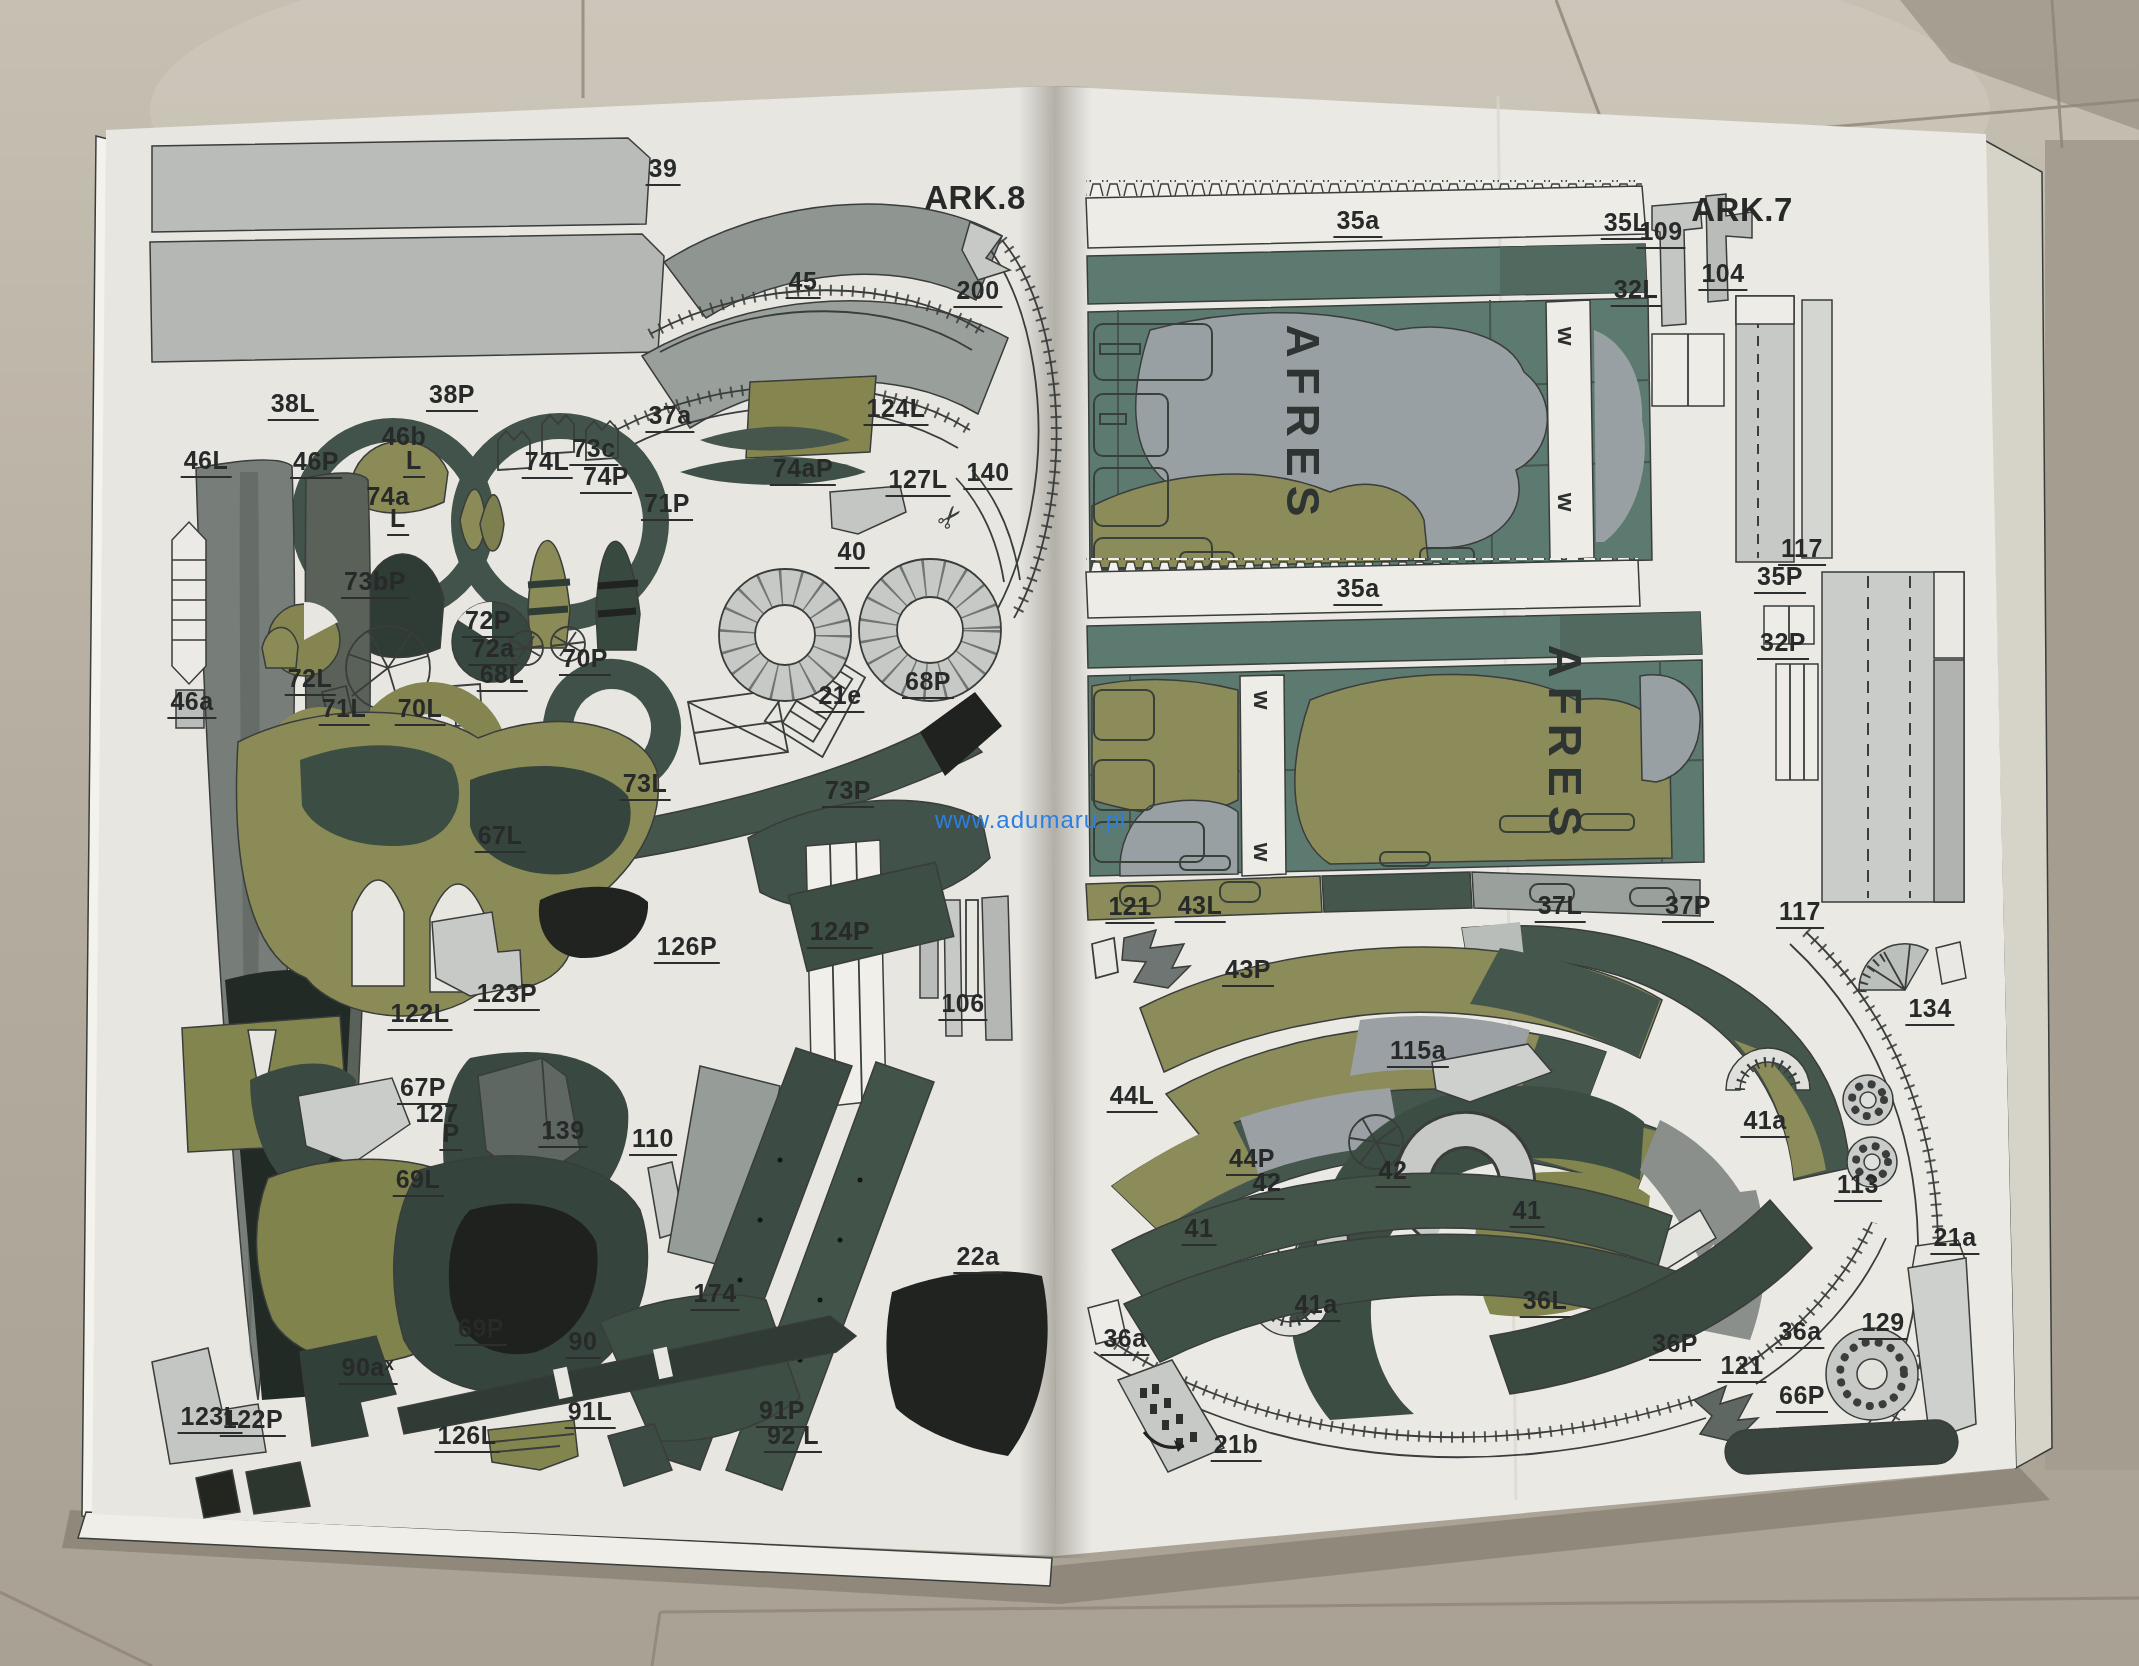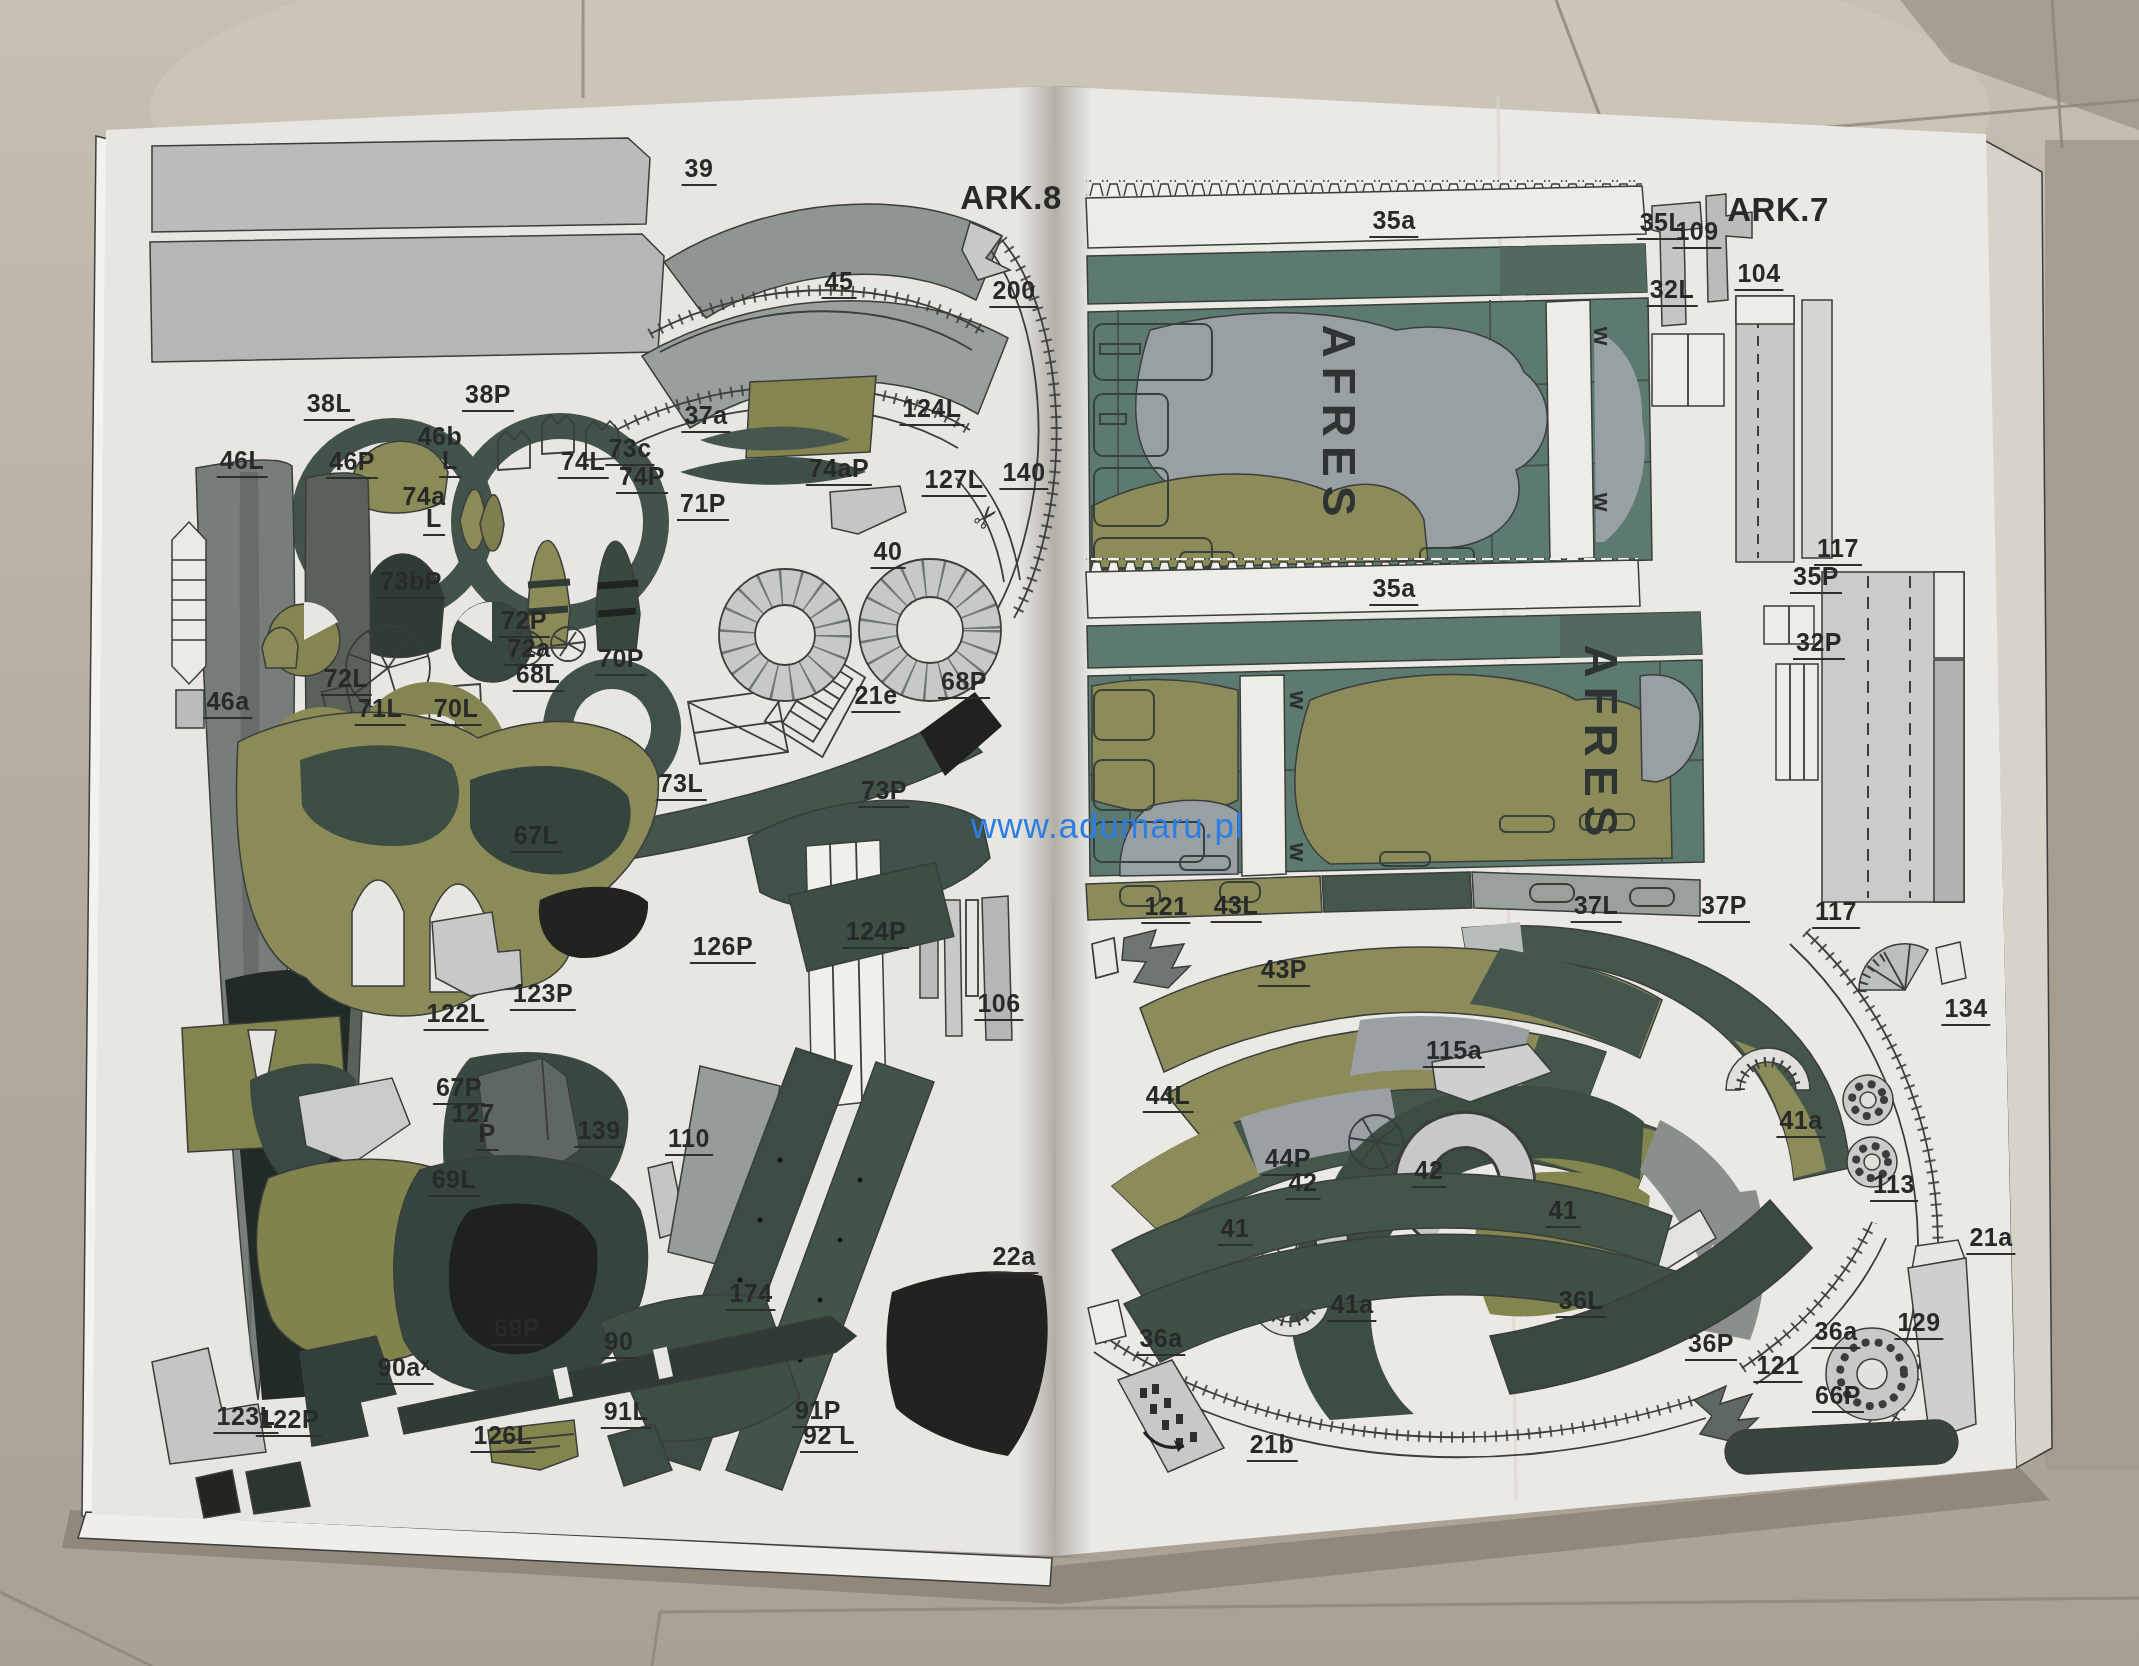--- a/index.html
+++ b/index.html
@@ -1,25 +1,25 @@
 <!DOCTYPE html>
 <html><head>
 <meta charset="utf-8">
 <style>
   html,body{margin:0;padding:0;}
   body{width:2139px;height:1666px;position:relative;overflow:hidden;
        background:#b3ac9f;font-family:"Liberation Sans",sans-serif;}
   .scene{position:absolute;inset:0;}
   svg{position:absolute;left:0;top:0;}
-  .labels{position:absolute;inset:0;pointer-events:none;margin-left:36px;}
+  .labels{position:absolute;inset:0;pointer-events:none;}
   .lbl{position:absolute;transform:translate(-50%,-50%);font-size:25px;font-weight:700;
        color:#272a29;white-space:nowrap;letter-spacing:.5px;}
   .ul{border-bottom:2.2px solid #2c2f2e;padding:0 3px 1px 3px;}
   .sheet{font-size:33px;font-weight:700;border:none;}
-  .wm{position:absolute;left:935px;top:806px;font-size:35px;color:#2d7ee3;
+  .wm{position:absolute;left:935px;top:806px;font-size:24px;color:#2d7ee3;
       font-weight:400;letter-spacing:1px;}
   .afres{position:absolute;transform:translate(-50%,-50%) rotate(90deg);
          font-size:46px;font-weight:700;color:#2e3431;letter-spacing:9px;}
   .wl{position:absolute;transform:translate(-50%,-50%) rotate(90deg);
       font-size:24px;font-weight:700;color:#2c2f2e;}
   .scissors{position:absolute;transform:translate(-50%,-50%) rotate(-50deg);
       font-size:30px;color:#3a3d3b;}
   
   .o{stroke:#3a3d3b;stroke-width:1.5;}
   .ln{fill:none;stroke:#3a3d3b;stroke-width:1.8;}

